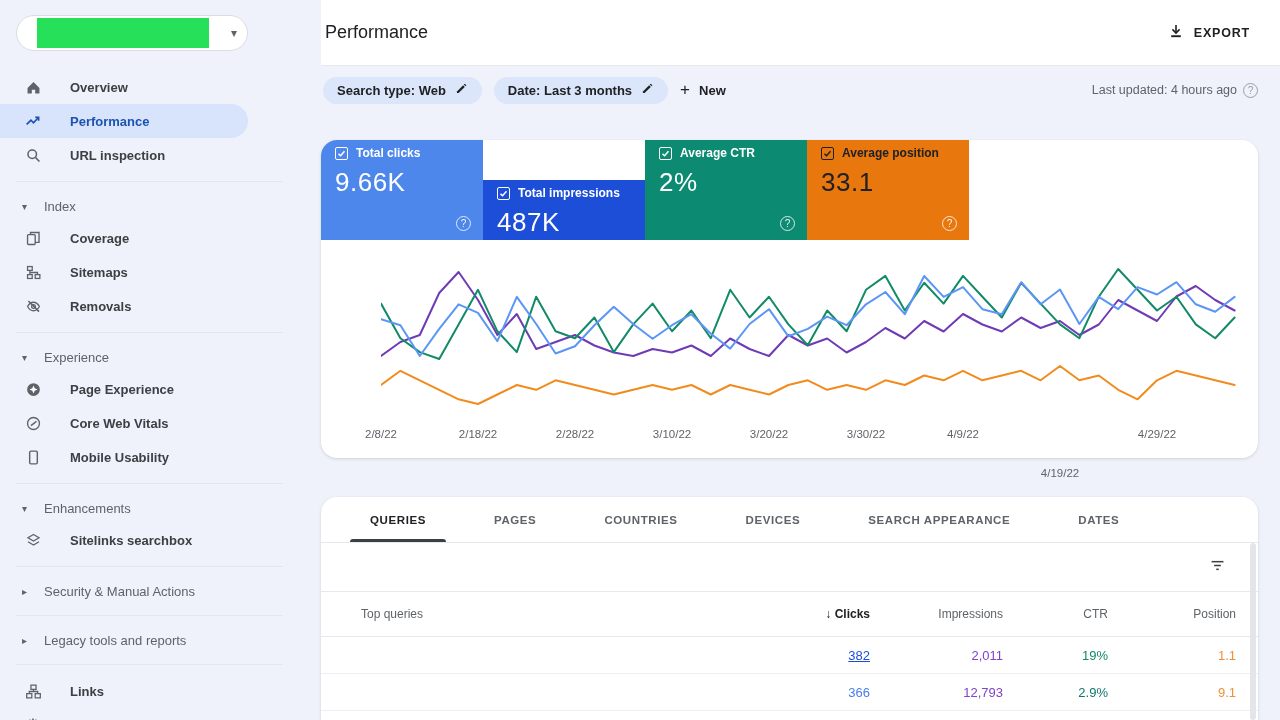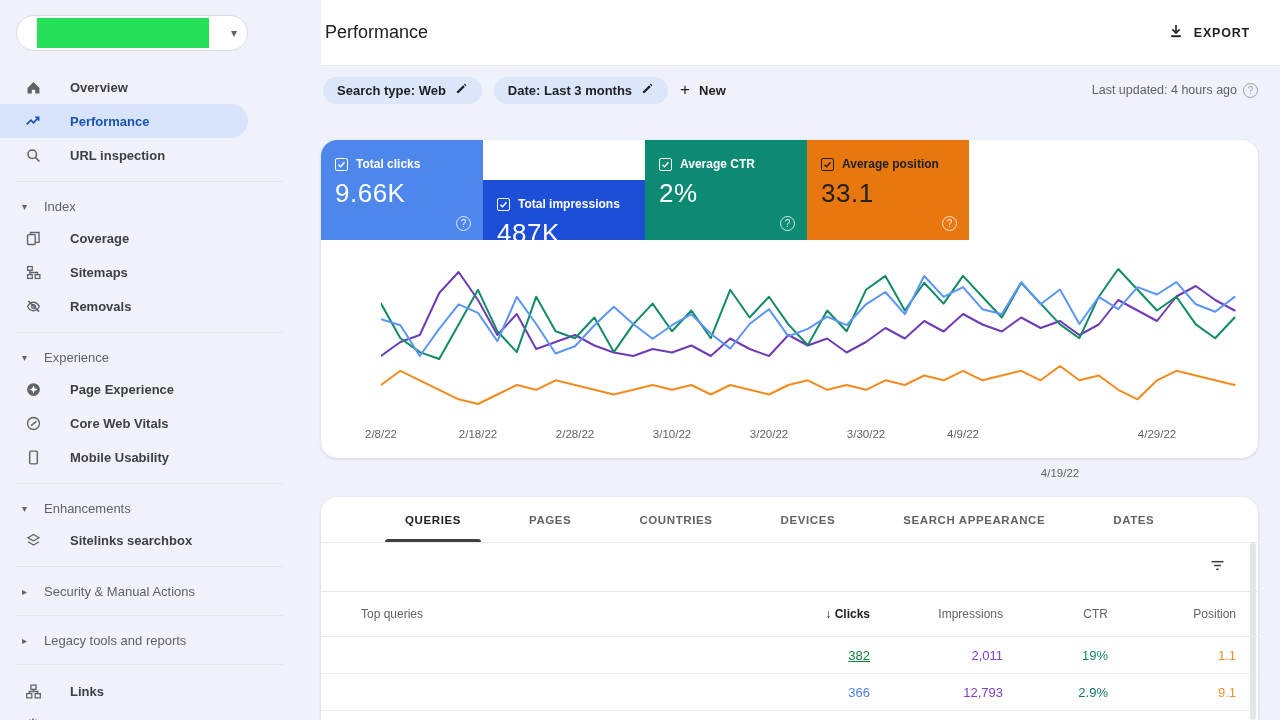--- a/index.html
+++ b/index.html
@@ -62,37 +62,37 @@
   .qcircle {
     width:15px; height:15px; border:1px solid #9aa0a6; border-radius:50%;
     font-size:10px; color:#9aa0a6; display:flex; align-items:center; justify-content:center;
   }
   
   .chart-card {
     position:absolute; left:38px; top:140px; width:937px; height:318px;
     background:#fff; border-radius:16px; box-shadow:0 1px 3px rgba(60,64,67,.18);
   }
   .metric-row { display:flex; height:100px; border-radius:16px 16px 0 0; overflow:hidden; width:681px; }
-  .metric-card { width:162px; height:100px; padding:17px 14px; position:relative; cursor:pointer; }
+  .metric-card { width:162px; height:100px; padding:6px 14px; position:relative; cursor:pointer; }
   .metric-top { display:flex; align-items:center; gap:8px; font-size:12px; font-weight:bold; }
   .mcheck { width:13px; height:13px; border:1.5px solid currentColor; border-radius:2px; display:flex; align-items:center; justify-content:center; }
   .mcheck svg { width:9px; height:9px; }
   .metric-value { font-size:26px; margin-top:7px; letter-spacing:.5px; }
   .metric-help { position:absolute; right:12px; bottom:9px; width:15px; height:15px;
     border:1px solid rgba(255,255,255,.8); border-radius:50%; color:rgba(255,255,255,.9);
     font-size:10px; display:flex; align-items:center; justify-content:center; }
   .chart-area { position:relative; height:218px; }
   .chart-area svg.plot { position:absolute; left:60px; top:24px; }
   .x-label { position:absolute; top:188px; width:70px; text-align:center; font-size:11.5px; color:#5f6368; }
   
   .table-card {
     position:absolute; left:38px; top:497px; width:937px; height:223px;
     background:#fff; border-radius:16px 16px 0 0; box-shadow:0 1px 3px rgba(60,64,67,.18);
   }
-  .tabs { display:flex; align-items:stretch; height:46px; border-bottom:1px solid #e6e8eb; padding-left:64px; gap:28px; }
+  .tabs { display:flex; align-items:stretch; height:46px; border-bottom:1px solid #e6e8eb; padding-left:29px; gap:28px; }
   .tab {
     display:flex; align-items:center; padding:0 20px; font-size:11.5px; font-weight:bold;
     letter-spacing:.6px; color:#5f6368; cursor:pointer; position:relative; white-space:nowrap;
   }
   .tab.active { color:#202124; }
   .tab.active::after { content:""; position:absolute; left:0; right:0; bottom:0; height:3px; background:#3c4043; border-radius:3px 3px 0 0; }
   .filter-row { height:49px; border-bottom:1px solid #e6e8eb; display:flex; align-items:center; justify-content:flex-end; padding-right:32px; }
   .filter-row svg { width:17px; height:17px; cursor:pointer; }
   .tgrid { display:grid; grid-template-columns:1fr 130px 133px 105px 128px; padding:0 22px 0 40px; align-items:center; }
   .thead { height:45px; border-bottom:1px solid #e6e8eb; font-size:12px; color:#5f6368; }
@@ -385,21 +385,21 @@
     <div class="tgrid thead" id="table-head">
         <div class="cell first">Top queries</div>
         <div class="cell sorted"><span>↓ </span>Clicks</div>
         <div class="cell">Impressions</div>
         <div class="cell">CTR</div>
         <div class="cell">Position</div>
       </div>
     <div id="table-body">
         <div class="tgrid trow">
           <div class="cell first" style="color: rgb(32, 33, 36);"></div>
-          <div class="cell" style="color: #15803d; text-decoration: underline;">382</div>
+          <div class="cell" style="color: #1d4ed8; text-decoration: underline;">382</div>
           <div class="cell" style="color: rgb(128, 67, 201);">2,011</div>
           <div class="cell" style="color: rgb(19, 137, 107);">19%</div>
           <div class="cell" style="color: rgb(239, 144, 54);">1.1</div>
         </div>
         <div class="tgrid trow">
           <div class="cell first" style="color: rgb(32, 33, 36);"></div>
           <div class="cell" style="color: rgb(75, 127, 232);">366</div>
           <div class="cell" style="color: rgb(128, 67, 201);">12,793</div>
           <div class="cell" style="color: #0f766e;">2.9%</div>
           <div class="cell" style="color: rgb(239, 144, 54);">9.1</div>

